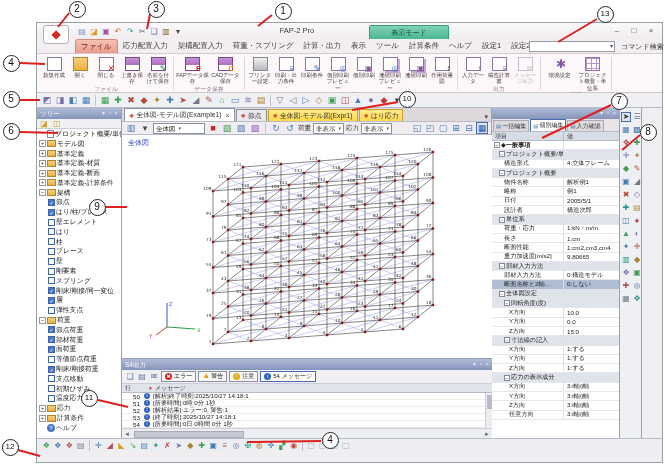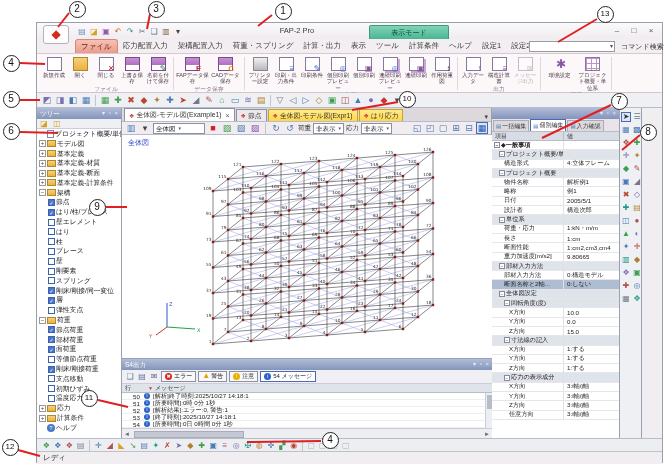--- a/index.html
+++ b/index.html
@@ -1589,23 +1589,20 @@
       <span class="mini" style="color: rgb(176, 128, 48);">◍</span>
       <span class="mini" style="color: rgb(74, 122, 181);">✜</span>
       <span class="mini" style="color: rgb(63, 158, 79);">▞</span>
       <span class="mini" style="color: rgb(187, 68, 51);">◉</span>
       <span class="vsep"></span>
       <span class="mini" style="color: rgb(170, 176, 187);">▢</span>
       <span class="mini" style="color: rgb(170, 176, 187);">▢</span>
       <span class="mini" style="color: rgb(170, 176, 187);">▢</span>
       <span class="mini" style="color: rgb(170, 176, 187);">▢</span>
     </div>
-  <div id="statusbar">
-    <span>レディ</span>
-  </div>
 </div>
 
 <div class="co" style="left: 274.5px; top: 2.5px;">1</div>
 <div class="co" style="left: 68.5px; top: 0.5px;">2</div>
 <div class="co" style="left: 147.5px; top: 0.5px;">3</div>
 <div class="co" style="left: 2.5px; top: 54.5px;">4</div>
 <div class="co" style="left: 2.5px; top: 90.5px;">5</div>
 <div class="co" style="left: 2.5px; top: 122.5px;">6</div>
 <div class="co" style="left: 610.5px; top: 92.5px;">7</div>
 <div class="co" style="left: 639.5px; top: 123.5px;">8</div>

